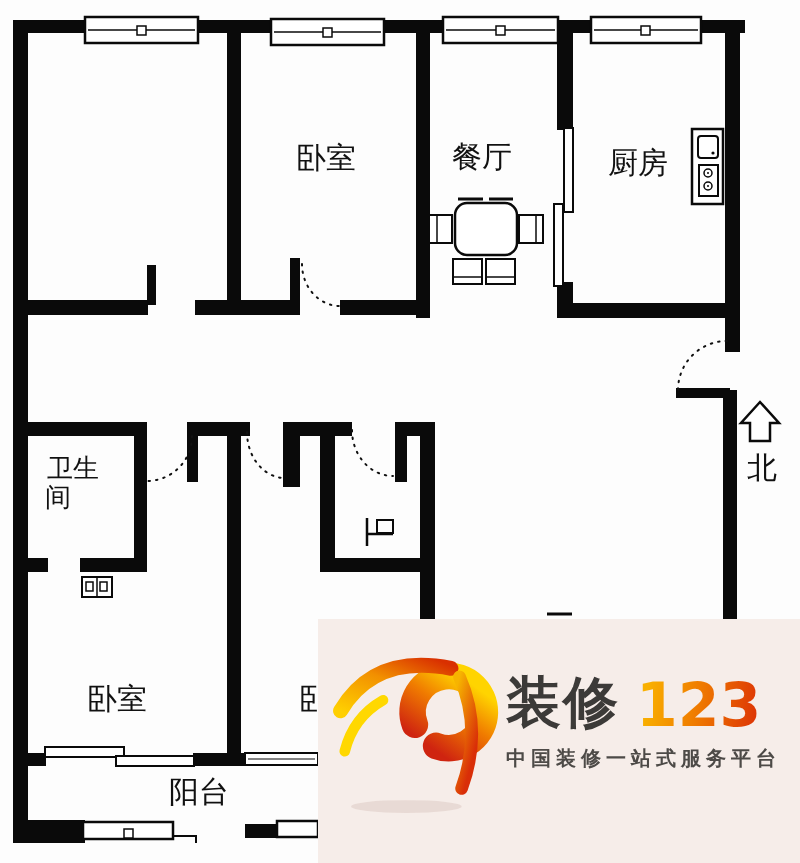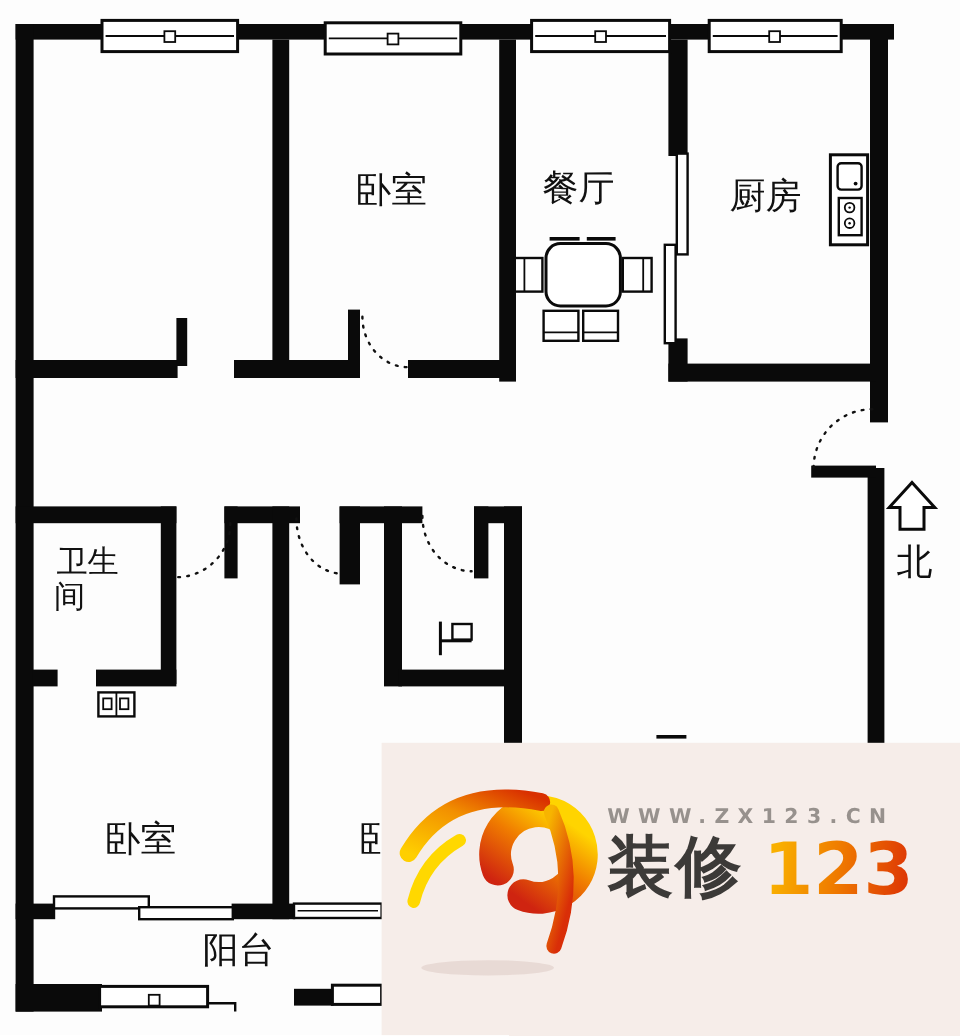--- a/index.html
+++ b/index.html
@@ -202,21 +202,21 @@
         <stop offset="1" stop-color="#d92e08"></stop>
       </linearGradient>
     </defs>
     <ellipse cx="70" cy="152" rx="52" ry="6" fill="#e2d2cc" opacity="0.7"></ellipse>
     <path d="M 78 75 A 34 34 0 1 1 98 95" fill="none" stroke="url(#gRing)" stroke-width="25" stroke-linecap="round"></path>
     <path d="M 8 62 Q 40 8 112 22" fill="none" stroke="url(#gBlade)" stroke-width="14" stroke-linecap="round"></path>
     <path d="M 120 30 Q 142 80 122 135" fill="none" stroke="url(#gBlade2)" stroke-width="12" stroke-linecap="round"></path>
     <path d="M 12 100 Q 20 68 48 52" fill="none" stroke="#ffd800" stroke-width="10" stroke-linecap="round"></path>
   </svg>
   <div class="wm-text">
-    <div class="wm-url">WWW.ZX123.CN</div>
     <div class="wm-brand">
       <span class="wm-brand-cn">装修</span>
       <span class="wm-brand-num">123</span>
     </div>
+    <div class="wm-tagline">中国装修一站式服务平台</div>
   </div>
 </div>
 
 </div>
 
 </body></html>

